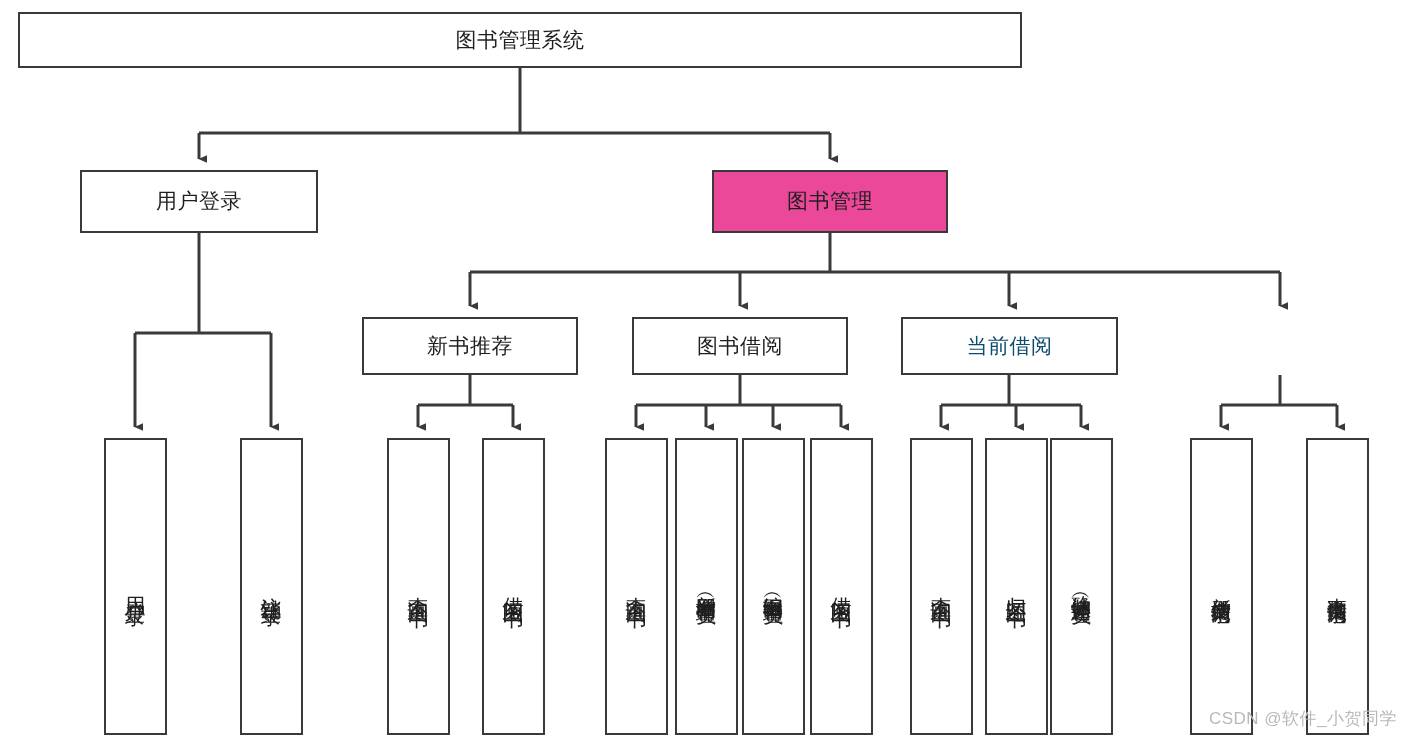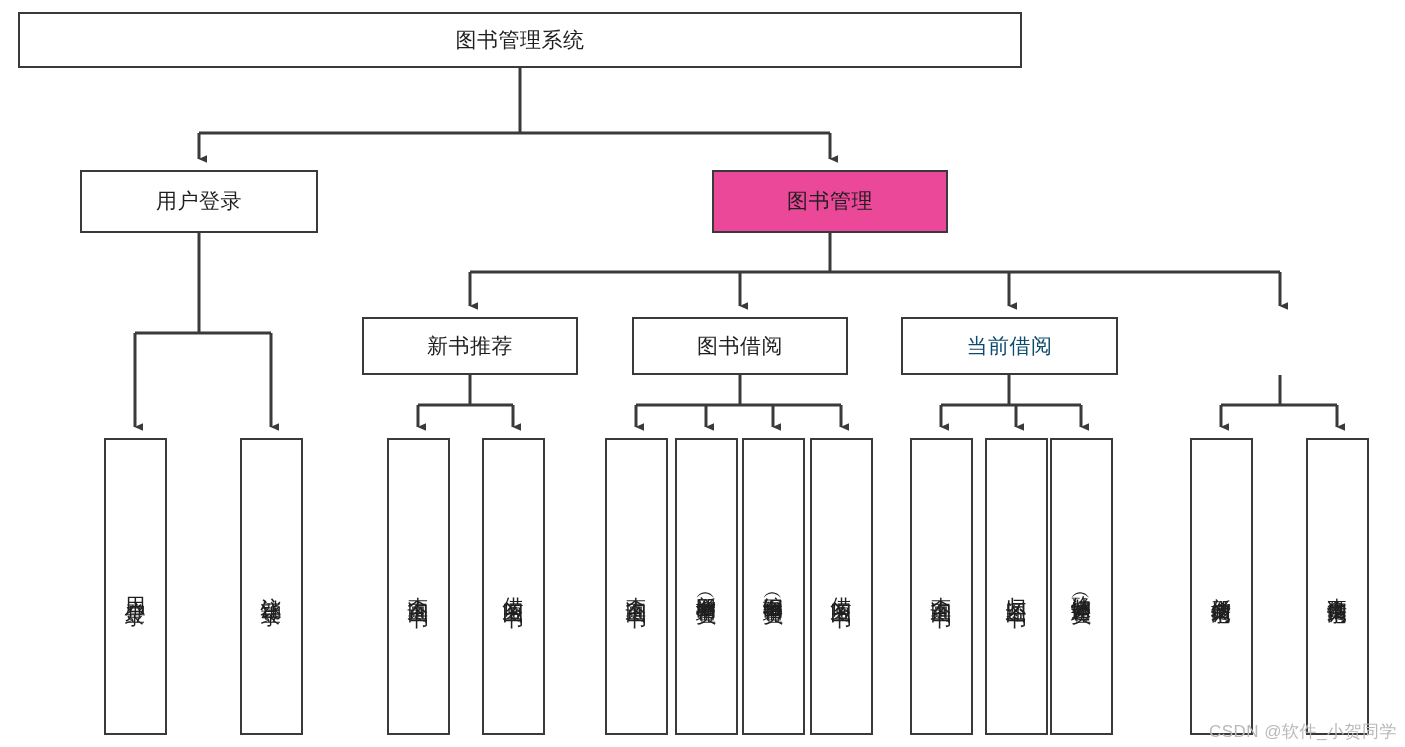--- a/index.html
+++ b/index.html
@@ -60,21 +60,21 @@
     text-align: center;
     white-space: nowrap;
   }
   .node-label-v.tight {
     letter-spacing: 1.5px;
     font-size: 20px;
   }
   .watermark {
     position: absolute;
     right: 8px;
-    bottom: 4px;
+    bottom: 17px;
     font-size: 17px;
     color: #b9b9b9;
     white-space: nowrap;
     letter-spacing: 0.5px;
     pointer-events: none;
   }
 </style>
 </head>
 <body>
 

